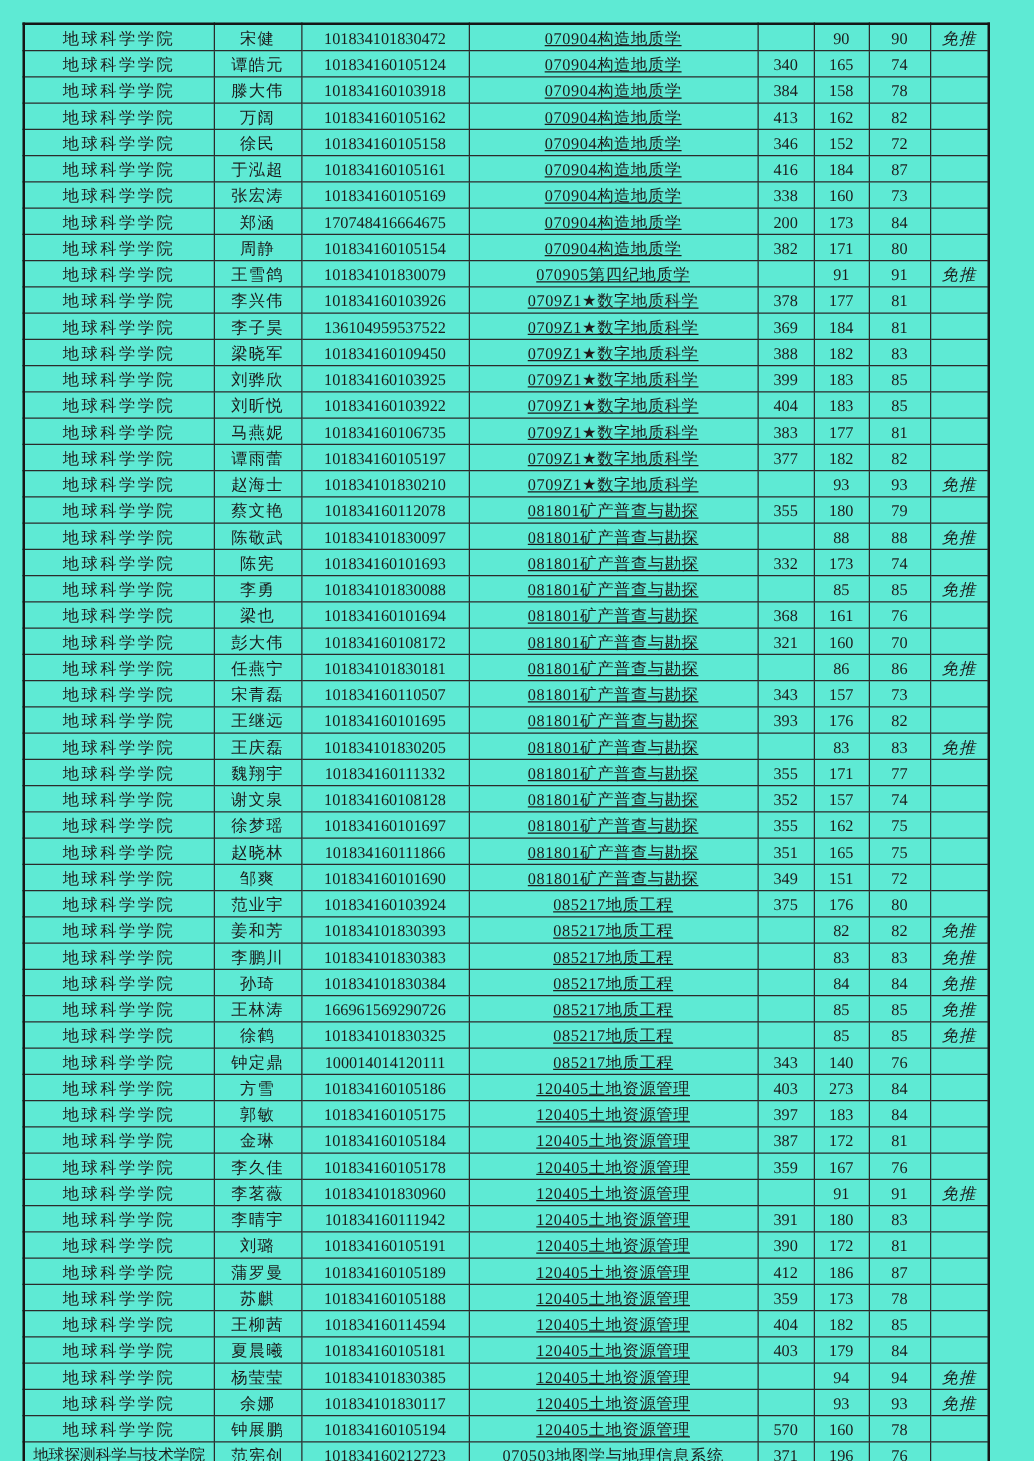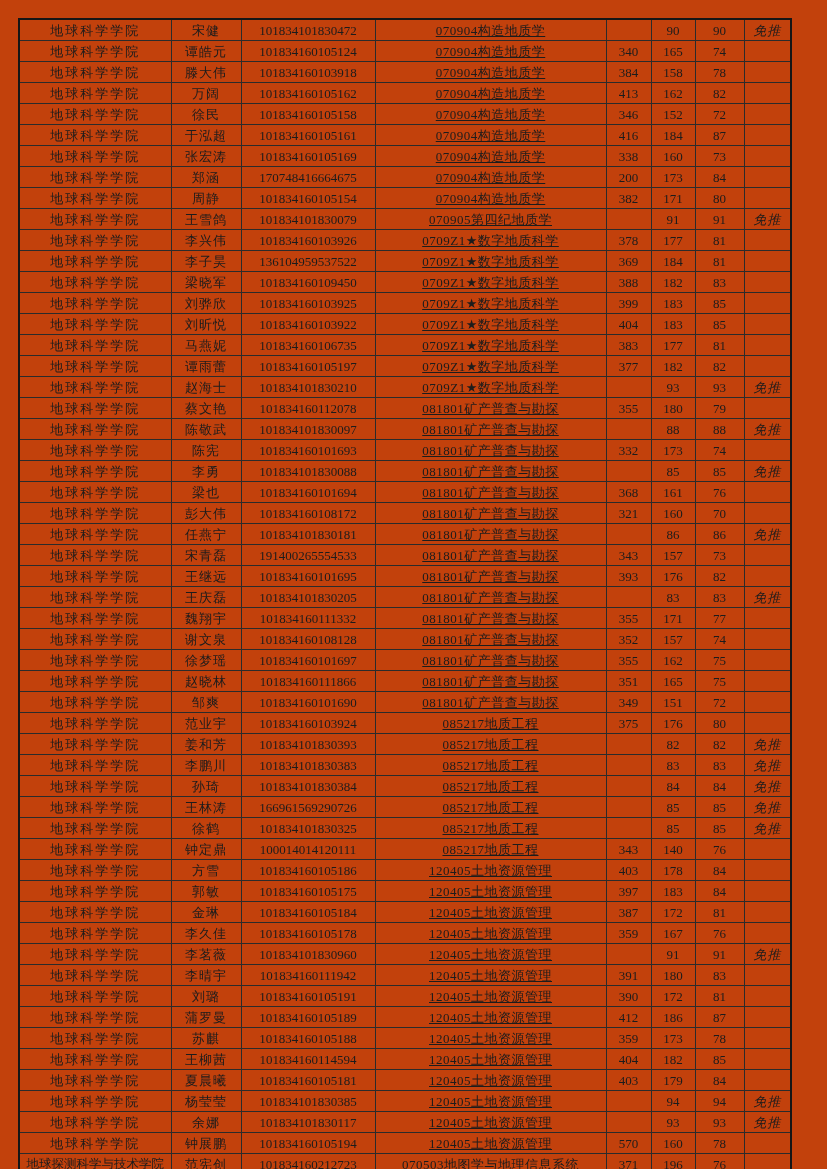--- a/index.html
+++ b/index.html
@@ -1,21 +1,21 @@
 <!DOCTYPE html>
 <html><head>
 <meta charset="utf-8">
 <style>
   html,body{margin:0;padding:0;}
   body{
     width:827px;height:1169px;background:#ffffff;
     font-family:"Liberation Serif","DejaVu Serif",serif;
   }
   .page{
-    position:relative;width:827px;height:1169px;background:#c2410c;overflow:hidden;
+    position:relative;width:827px;height:1169px;background:#5eead4;overflow:hidden;
     color:#1c1c1c;
   }
   table.grid{
     position:absolute;left:18px;top:18px;width:772px;height:1110px;
     border-collapse:collapse;table-layout:fixed;
     border:2px solid #161616;
   }
   table.grid td{
     border:1px solid #2b2b2b;
     font-size:13px;line-height:1;height:20px;
@@ -292,21 +292,21 @@
           <td class="c2">101834101830181</td>
           <td class="c3">081801矿产普查与勘探</td>
           <td class="c4"></td>
           <td class="c5">86</td>
           <td class="c6">86</td>
           <td class="c7">免推</td>
         </tr>
         <tr>
           <td class="c0">地球科学学院</td>
           <td class="c1">宋青磊</td>
-          <td class="c2">191400265554533</td>
+          <td class="c2">101834160110507</td>
           <td class="c3">081801矿产普查与勘探</td>
           <td class="c4">343</td>
           <td class="c5">157</td>
           <td class="c6">73</td>
           <td class="c7"></td>
         </tr>
         <tr>
           <td class="c0">地球科学学院</td>
           <td class="c1">王继远</td>
           <td class="c2">101834160101695</td>
@@ -445,21 +445,21 @@
           <td class="c5">140</td>
           <td class="c6">76</td>
           <td class="c7"></td>
         </tr>
         <tr>
           <td class="c0">地球科学学院</td>
           <td class="c1">方雪</td>
           <td class="c2">101834160105186</td>
           <td class="c3">120405土地资源管理</td>
           <td class="c4">403</td>
-          <td class="c5">178</td>
+          <td class="c5">273</td>
           <td class="c6">84</td>
           <td class="c7"></td>
         </tr>
         <tr>
           <td class="c0">地球科学学院</td>
           <td class="c1">郭敏</td>
           <td class="c2">101834160105175</td>
           <td class="c3">120405土地资源管理</td>
           <td class="c4">397</td>
           <td class="c5">183</td>

